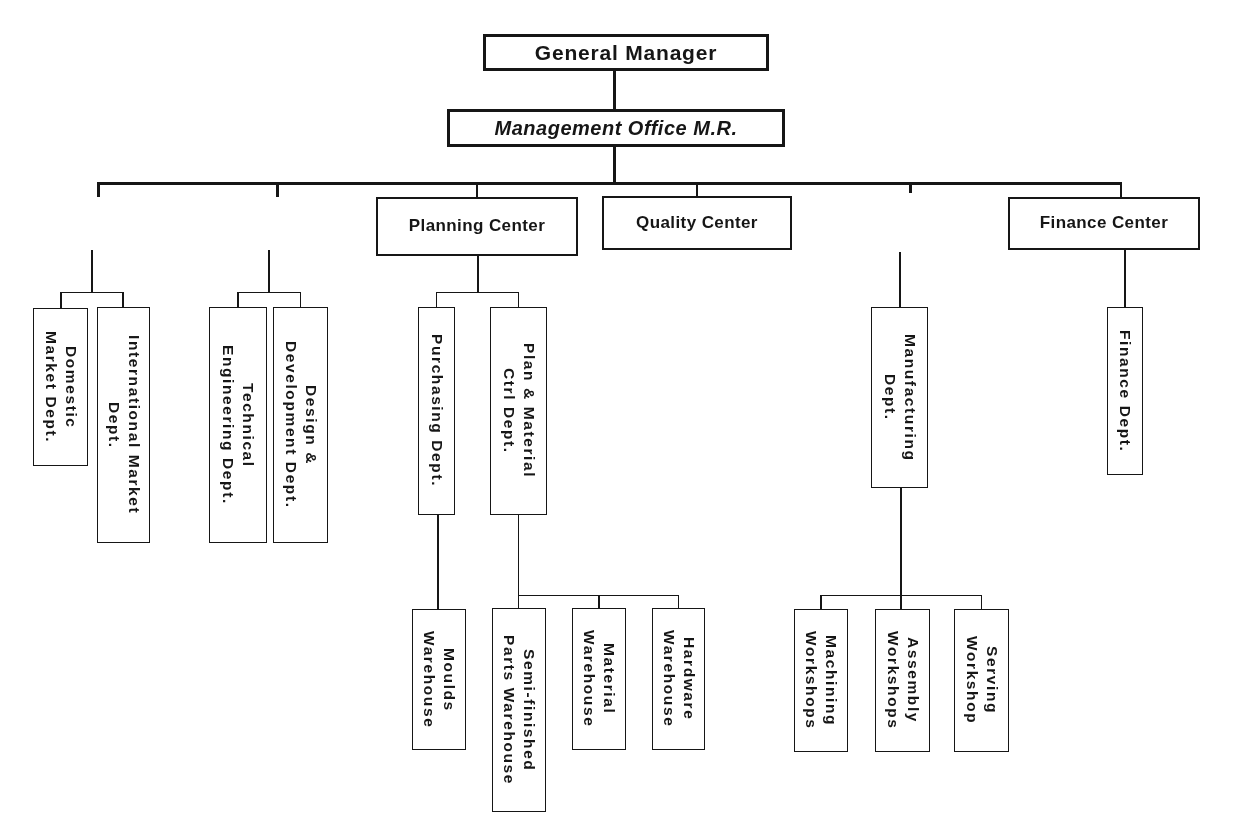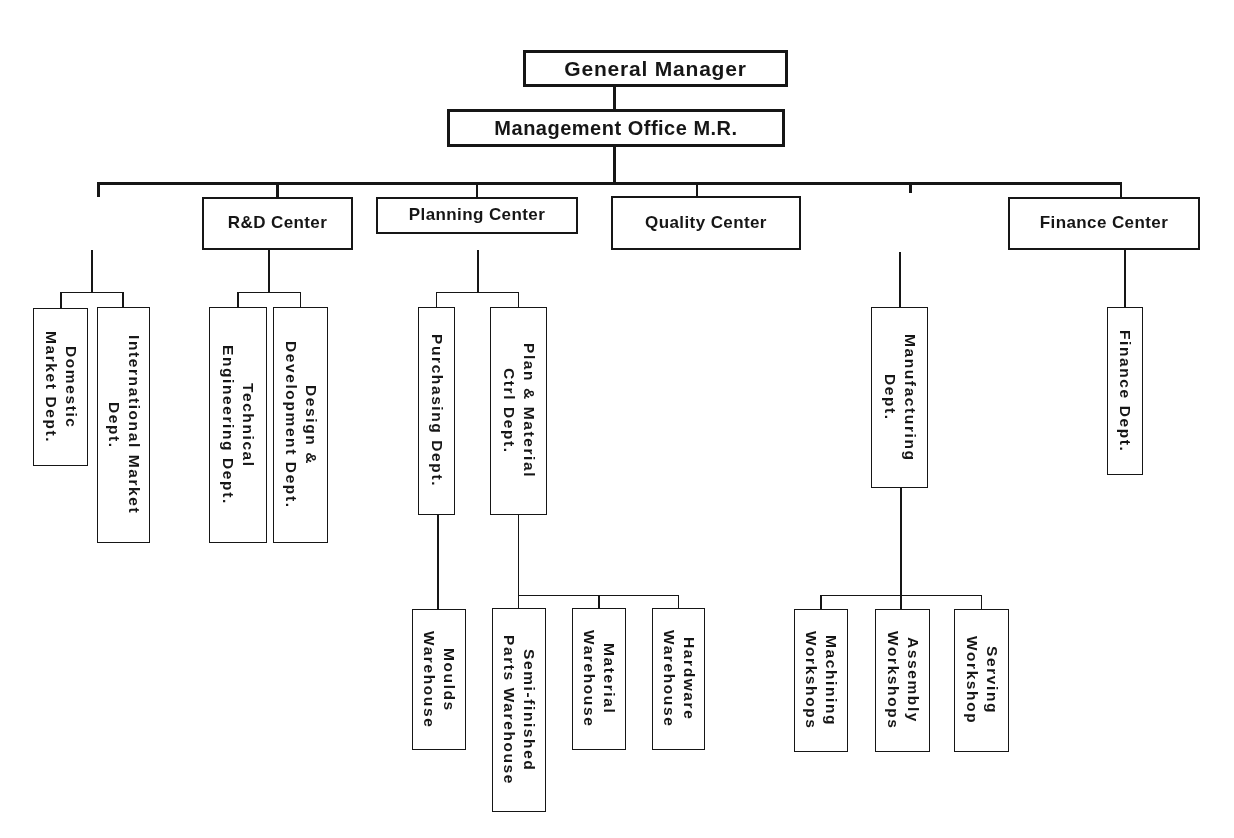--- a/index.html
+++ b/index.html
@@ -22,21 +22,21 @@
     justify-content: center;
     text-align: center;
   }
   .box .label {
     white-space: pre-line;
     font-weight: bold;
     color: var(--text, #161616);
   }
   .top-box { border-width: 3px; }
   .top-box .label { font-size: 21px; letter-spacing: 0.8px; }
-  .mo-box  { border-width: 3px; }
+  .mo-box  { border-width: 3px; font-style: italic; }
   .mo-box .label { font-size: 20px; letter-spacing: 0.5px; }
   .center-box .label { font-size: 17px; letter-spacing: 0.4px; line-height: 1.18; }
   .vbox { border-width: 1.5px; }
   .vbox .label {
     writing-mode: vertical-rl;
     text-orientation: mixed;
     font-size: 15.5px;
     letter-spacing: 1.6px;
     line-height: 1.32;
   }
@@ -78,34 +78,31 @@
   <div class="lv" style="left:677.75px;top:596px;width:1.5px;height:12px;"></div>
 
   <div class="lv" style="left:899.25px;top:252px;width:1.5px;height:55px;"></div>
   <div class="lv" style="left:900.25px;top:488px;width:1.5px;height:121px;"></div>
   <div class="lh" style="left:820.25px;top:594.5px;width:161.5px;height:1.5px;"></div>
   <div class="lv" style="left:820.25px;top:596px;width:1.5px;height:13px;"></div>
   <div class="lv" style="left:980.75px;top:596px;width:1.5px;height:13px;"></div>
 
   <div class="lv" style="left:1124.25px;top:250px;width:1.5px;height:57px;"></div>
 
-  <div class="box top-box" style="left:483px;top:50px;width:265px;height:37px;margin-left:40px;">
+  <div class="box top-box" style="left:483px;top:34px;width:286px;height:37px;">
     <span class="label">General Manager</span>
   </div>
   <div class="box mo-box" style="left:447px;top:109px;width:338px;height:38px;">
     <span class="label">Management Office M.R.</span>
   </div>
 
-  <div class="box center-box" style="left:202px;top:197px;width:151px;height:53px;">
-    <span class="label">R&amp;D Center</span>
-  </div>
-  <div class="box center-box" style="left:376px;top:197px;width:202px;height:37px;">
+  <div class="box center-box" style="left:376px;top:197px;width:202px;height:59px;">
     <span class="label">Planning Center</span>
   </div>
-  <div class="box center-box" style="left:602px;top:196px;width:190px;height:54px;margin-left:9px;">
+  <div class="box center-box" style="left:602px;top:196px;width:190px;height:54px;">
     <span class="label">Quality Center</span>
   </div>
   <div class="box center-box" style="left:1008px;top:197px;width:192px;height:53px;">
     <span class="label">Finance Center</span>
   </div>
 
   <div class="box vbox" style="left:33px;top:308px;width:55px;height:158px;">
     <span class="label">Domestic
 Market Dept.</span>
   </div>

